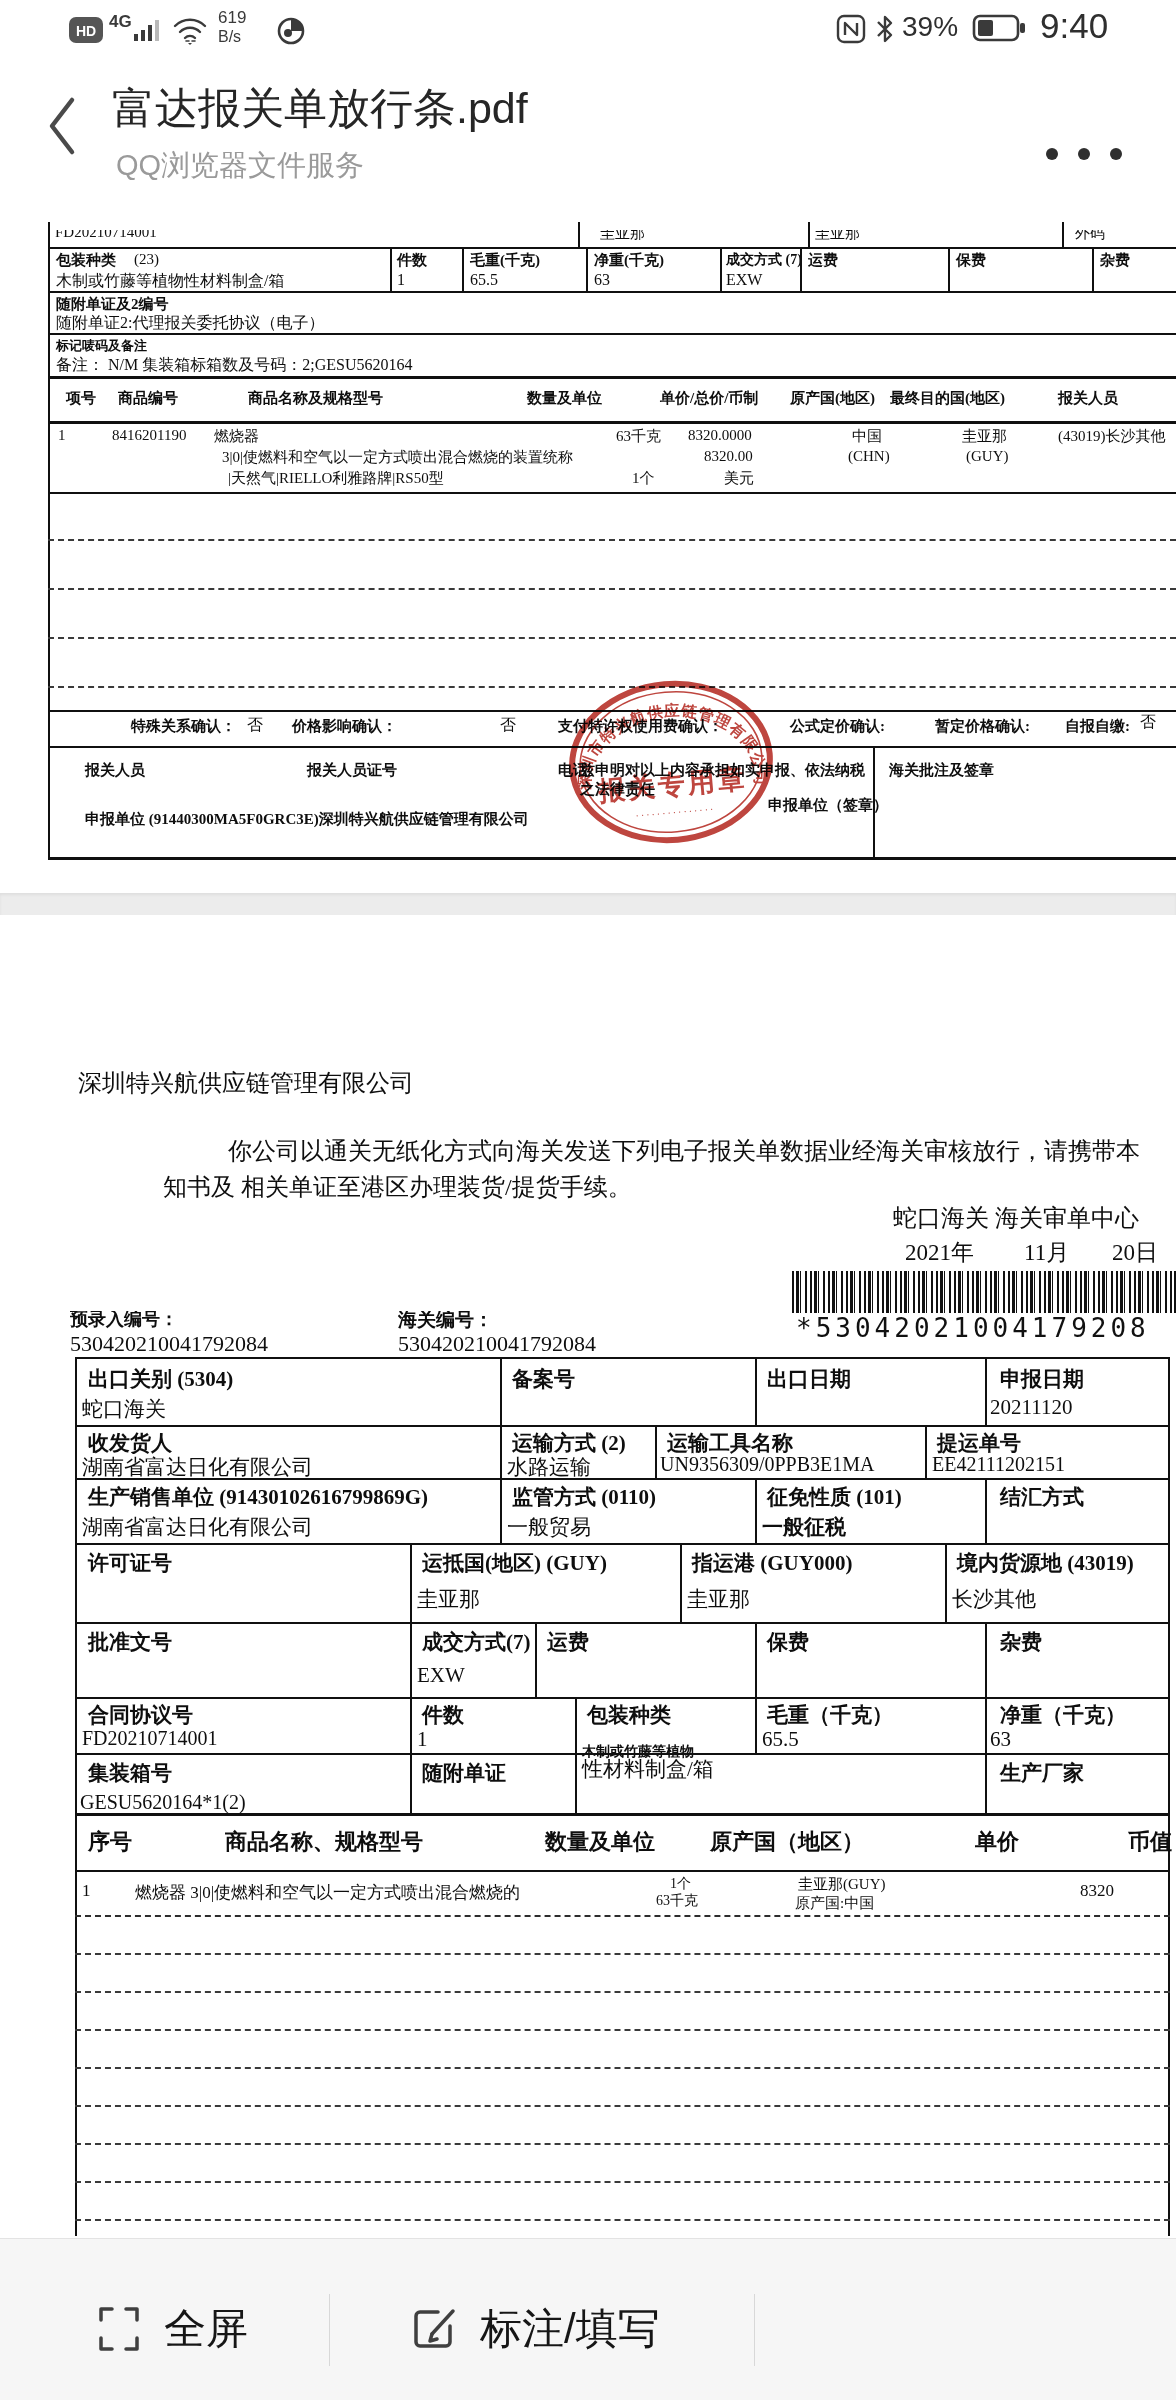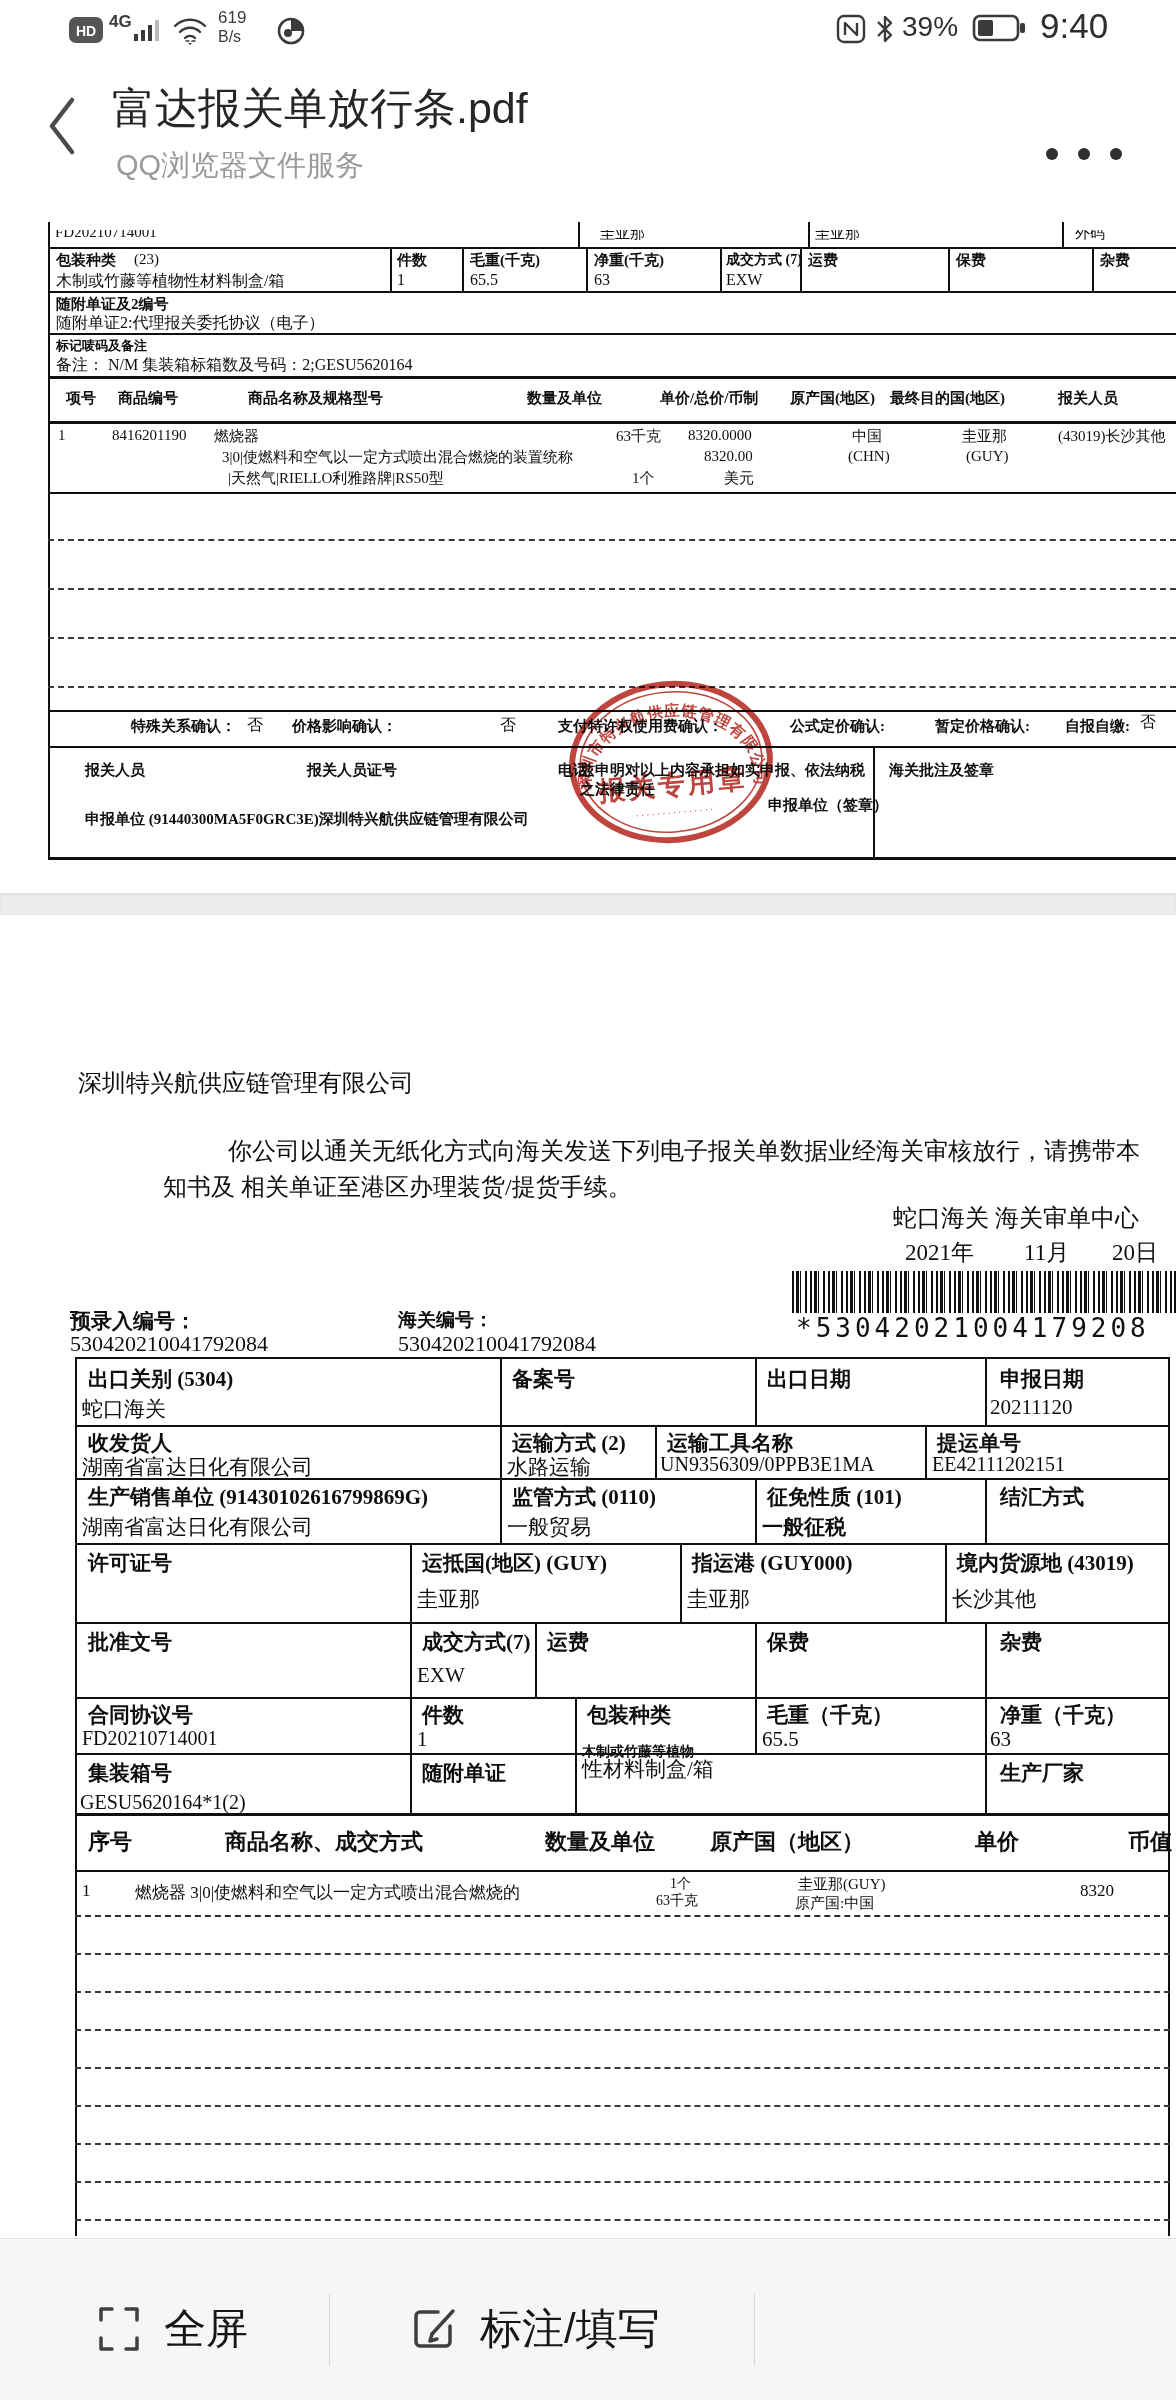--- a/index.html
+++ b/index.html
@@ -192,21 +192,21 @@
     <div class="ab" style="left:228px;top:220px;font-size:24px;white-space:nowrap;">你公司以通关无纸化方式向海关发送下列电子报关单数据业经海关审核放行，请携带本</div>
     <div class="ab" style="left:163px;top:256px;font-size:24px;">知书及 相关单证至港区办理装货/提货手续。</div>
     <div class="ab" style="left:893px;top:287px;font-size:24px;">蛇口海关 海关审单中心</div>
     <div class="ab" style="left:905px;top:322px;font-size:23px;">2021年</div>
     <div class="ab" style="left:1024px;top:322px;font-size:23px;">11月</div>
     <div class="ab" style="left:1112px;top:322px;font-size:23px;">20日</div>
 
     <div class="ab" style="left:792px;top:356px;width:384px;height:42px;background:repeating-linear-gradient(90deg,#111 0 2px,#fff 2px 4px,#111 4px 7px,#fff 7px 8px,#111 8px 9px,#fff 9px 13px,#111 13px 15px,#fff 15px 18px);"></div>
     <div class="ab" style="left:796px;top:398px;width:380px;overflow:hidden;font-family:'DejaVu Sans Mono',monospace;font-size:26px;letter-spacing:4px;white-space:nowrap;color:#111;">*53042021004179208</div>
 
-    <div class="ab lb" style="left:70px;top:392px;font-size:21px;clip-path:inset(4px 0 0 0);">预录入编号：</div>
+    <div class="ab lb" style="left:70px;top:392px;font-size:18px;clip-path:inset(4px 0 0 0);">预录入编号：</div>
     <div class="ab" style="left:70px;top:416px;font-size:22px;">530420210041792084</div>
     <div class="ab lb" style="left:398px;top:392px;font-size:19px;clip-path:inset(4px 0 0 0);">海关编号：</div>
     <div class="ab" style="left:398px;top:416px;font-size:22px;">530420210041792084</div>
 
     <div class="hl" style="left:75px;width:1095px;top:442px;"></div>
     <div class="vl" style="left:75px;top:442px;height:879px;"></div>
     <div class="vl" style="left:1168px;top:442px;height:879px;"></div>
 
     <span class="ab lb" style="left:88px;top:450px;font-size:21px;">出口关别 (5304)</span>
     <span class="ab" style="left:82px;top:480px;font-size:21px;">蛇口海关</span>
@@ -288,21 +288,21 @@
     <span class="ab" style="left:80px;top:876px;font-size:20px;">GESU5620164*1(2)</span>
     <span class="ab lb" style="left:422px;top:844px;font-size:21px;">随附单证</span>
     <span class="ab" style="left:582px;top:840px;font-size:21px;">性材料制盒/箱</span>
     <span class="ab lb" style="left:1000px;top:844px;font-size:21px;">生产厂家</span>
     <div class="vl" style="left:410px;top:838px;height:60px;"></div>
     <div class="vl" style="left:575px;top:838px;height:60px;"></div>
     <div class="vl" style="left:985px;top:838px;height:60px;"></div>
     <div class="hl" style="left:75px;width:1095px;top:898px;height:3px;"></div>
 
     <span class="ab lb" style="left:88px;top:912px;font-size:22px;">序号</span>
-    <span class="ab lb" style="left:225px;top:912px;font-size:22px;">商品名称、成交方式</span>
+    <span class="ab lb" style="left:225px;top:912px;font-size:22px;">商品名称、规格型号</span>
     <span class="ab lb" style="left:545px;top:912px;font-size:22px;">数量及单位</span>
     <span class="ab lb" style="left:710px;top:912px;font-size:22px;">原产国（地区）</span>
     <span class="ab lb" style="left:975px;top:912px;font-size:22px;">单价</span>
     <span class="ab lb" style="left:1128px;top:912px;font-size:22px;">币值</span>
     <div class="hl" style="left:75px;width:1095px;top:955px;"></div>
 
     <span class="ab" style="left:82px;top:966px;font-size:17px;">1</span>
     <span class="ab" style="left:135px;top:966px;font-size:17px;">燃烧器 3|0|使燃料和空气以一定方式喷出混合燃烧的</span>
     <span class="ab" style="left:670px;top:960px;font-size:14px;">1个</span>
     <span class="ab" style="left:656px;top:977px;font-size:14px;">63千克</span>

